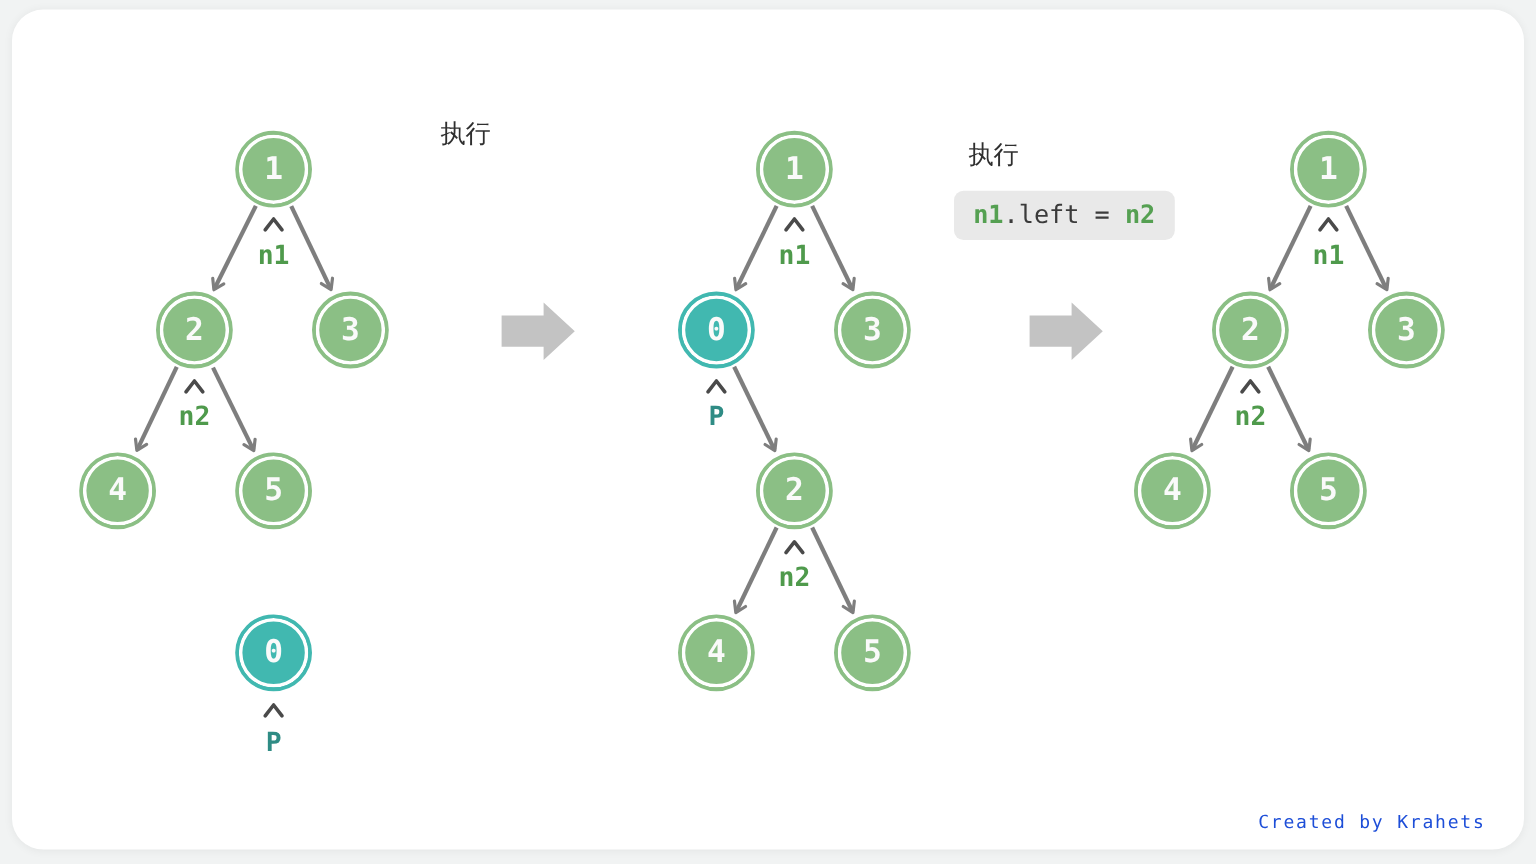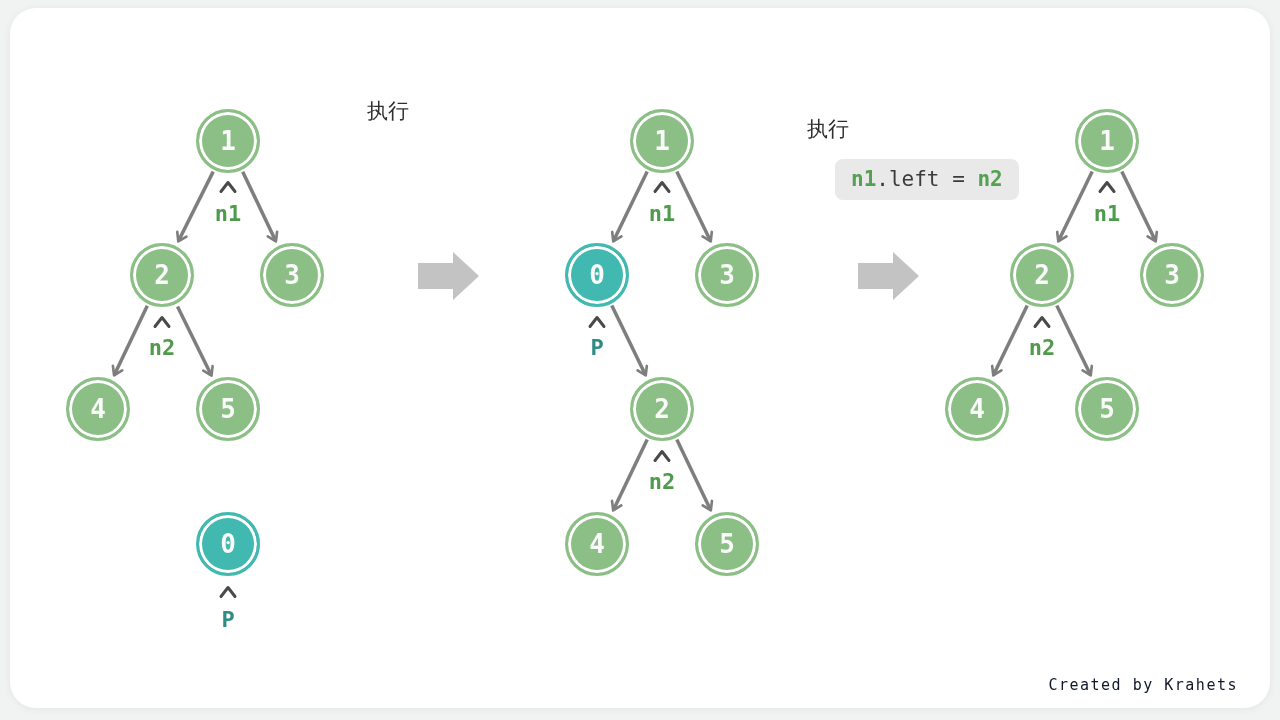--- a/index.html
+++ b/index.html
@@ -41,21 +41,21 @@
   .codebox {
     position:absolute; background:#E9E9E9; border-radius:8px;
     padding:2px 16px; font-size:21px; line-height:37px; white-space:pre;
   }
   .tk-plain { color:#3b3b3b; }
   .tk-green { color:#55A052; font-weight:bold; }
   .tk-teal  { color:#239E96; font-weight:bold; }
 
   .watermark {
     position:absolute; right:42px; top:676px;
-    font-size:15px; letter-spacing:1.5px; color:#0f172a;
+    font-size:15px; letter-spacing:1.5px; color:#1d4ed8;
   }
 </style>
 </head>
 <body>
 
 <div class="stage">
   <div class="canvas"></div>
 
   <svg class="layer" viewBox="0 0 1280 720">
     <defs>
@@ -135,21 +135,21 @@
     </div>
   <div class="node green" style="left:695px;top:512px">
       <span>5</span>
     </div>
 
   <div class="ptr green" style="left:662px;top:214px">n1</div>
   <div class="ptr teal" style="left:597px;top:348px">P</div>
   <div class="ptr green" style="left:662px;top:482px">n2</div>
 
   <div class="step-title" style="left:807px;top:116px">执行</div>
-  <div class="codebox" style="left:835px;top:159px"><div><span class="tk-green">n1</span><span class="tk-plain">.left</span><span class="tk-plain"> = </span><span class="tk-green">n2</span></div></div>
+  <div class="codebox" style="left:795px;top:159px"><div><span class="tk-green">n1</span><span class="tk-plain">.left</span><span class="tk-plain"> = </span><span class="tk-green">n2</span></div></div>
 
   <div class="node green" style="left:1075px;top:109px">
       <span>1</span>
     </div>
   <div class="node green" style="left:1010px;top:243px">
       <span>2</span>
     </div>
   <div class="node green" style="left:1140px;top:243px">
       <span>3</span>
     </div>

